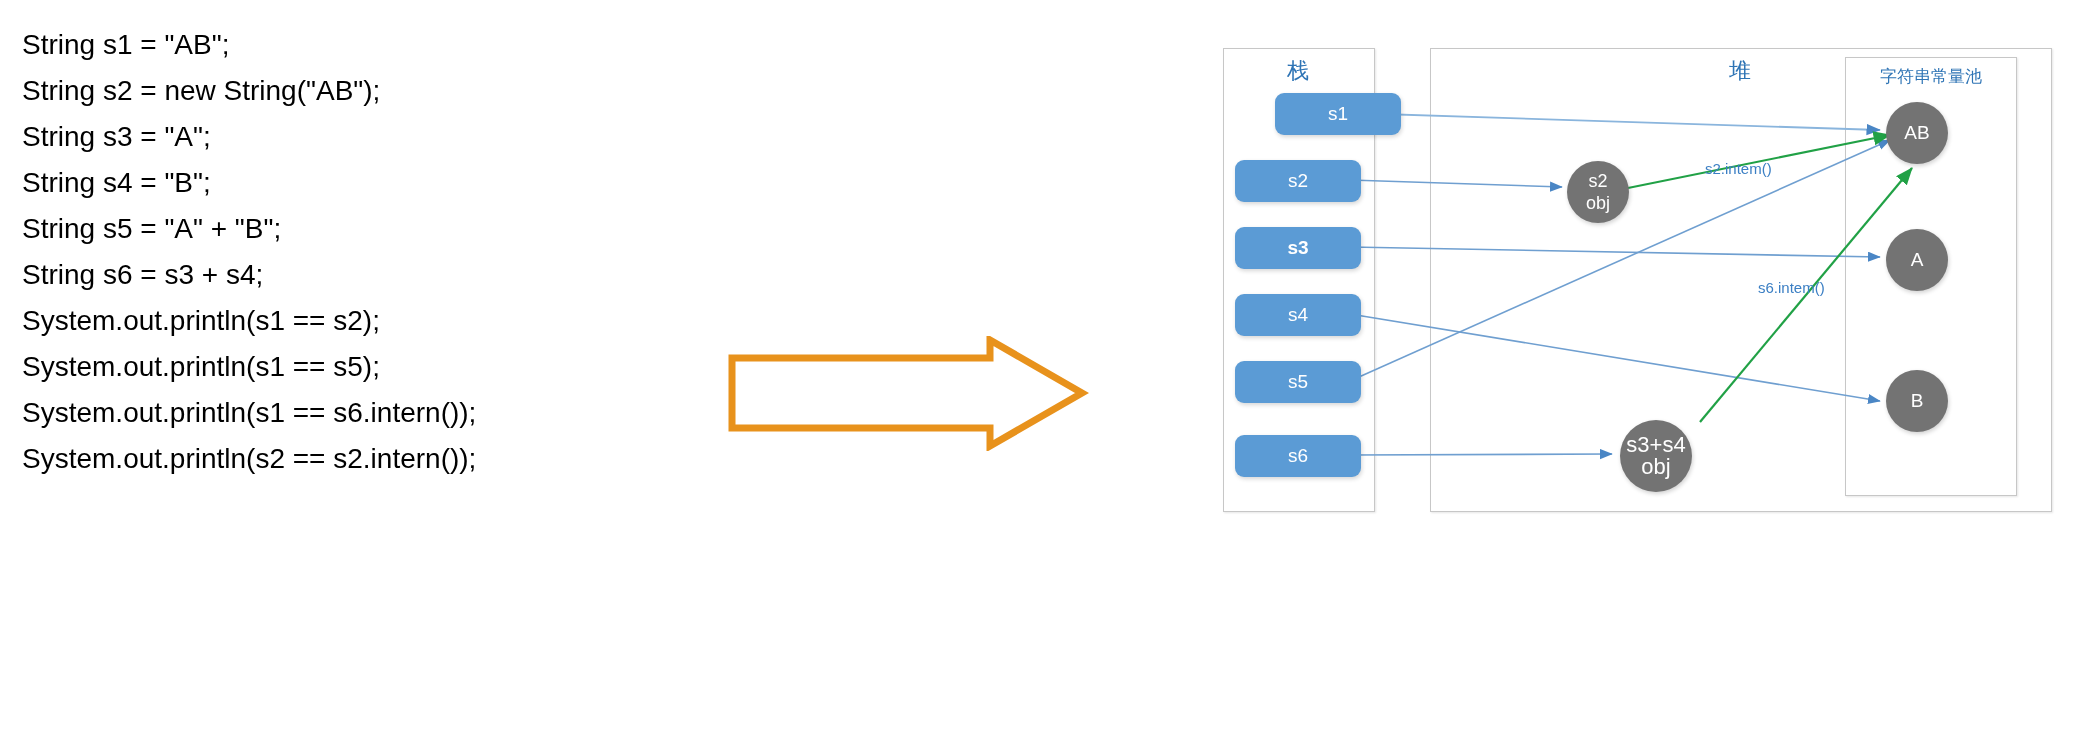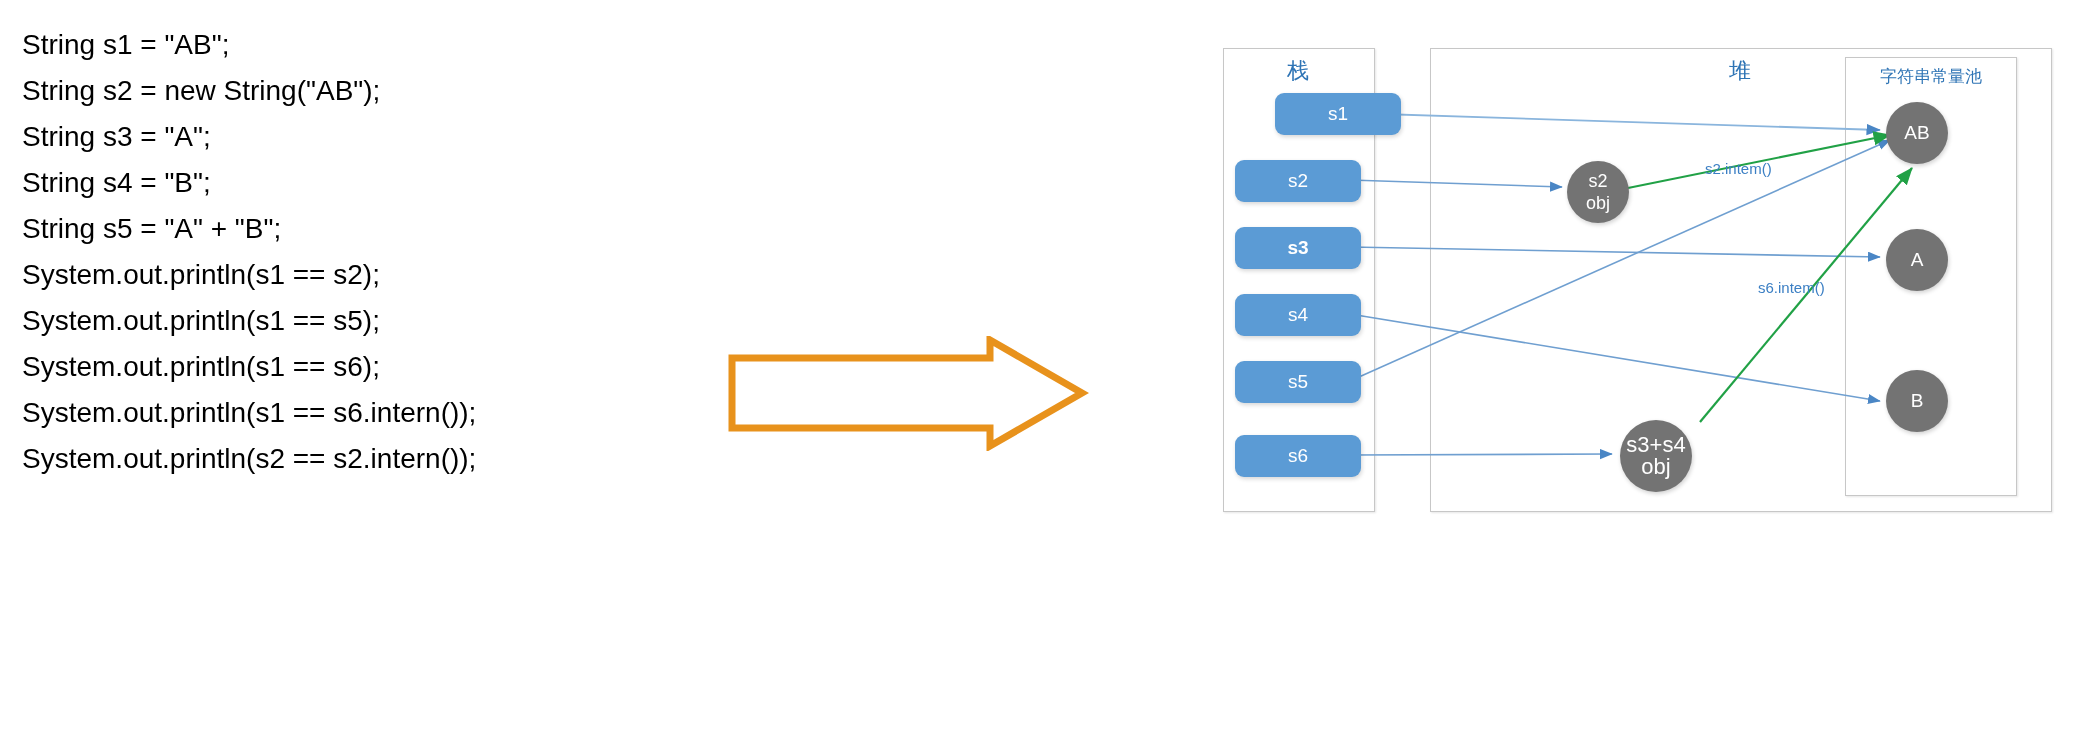--- a/index.html
+++ b/index.html
@@ -75,23 +75,23 @@
 <body>
 
 <div id="root">
 
   <div class="code-block">
     <div class="code-line">String s1 = "AB";</div>
     <div class="code-line">String s2 = new String("AB");</div>
     <div class="code-line">String s3 = "A";</div>
     <div class="code-line">String s4 = "B";</div>
     <div class="code-line">String s5 = "A" + "B";</div>
+    <div class="code-line">String s6 = s3 + s4;</div>
     <div class="code-line">System.out.println(s1 == s2);</div>
     <div class="code-line">System.out.println(s1 == s5);</div>
-    <div class="code-line">System.out.println(s1 == s6);</div>
     <div class="code-line">System.out.println(s1 == s6.intern());</div>
     <div class="code-line">System.out.println(s2 == s2.intern());</div>
   </div>
 
   <div class="orange-arrow">
     <svg width="370" height="115" viewBox="0 0 370 115">
       <polygon points="10,22 268,22 268,4 360,57 268,110 268,92 10,92" fill="none" stroke="#E8921C" stroke-width="7" stroke-linejoin="miter"></polygon>
     </svg>
   </div>
 

